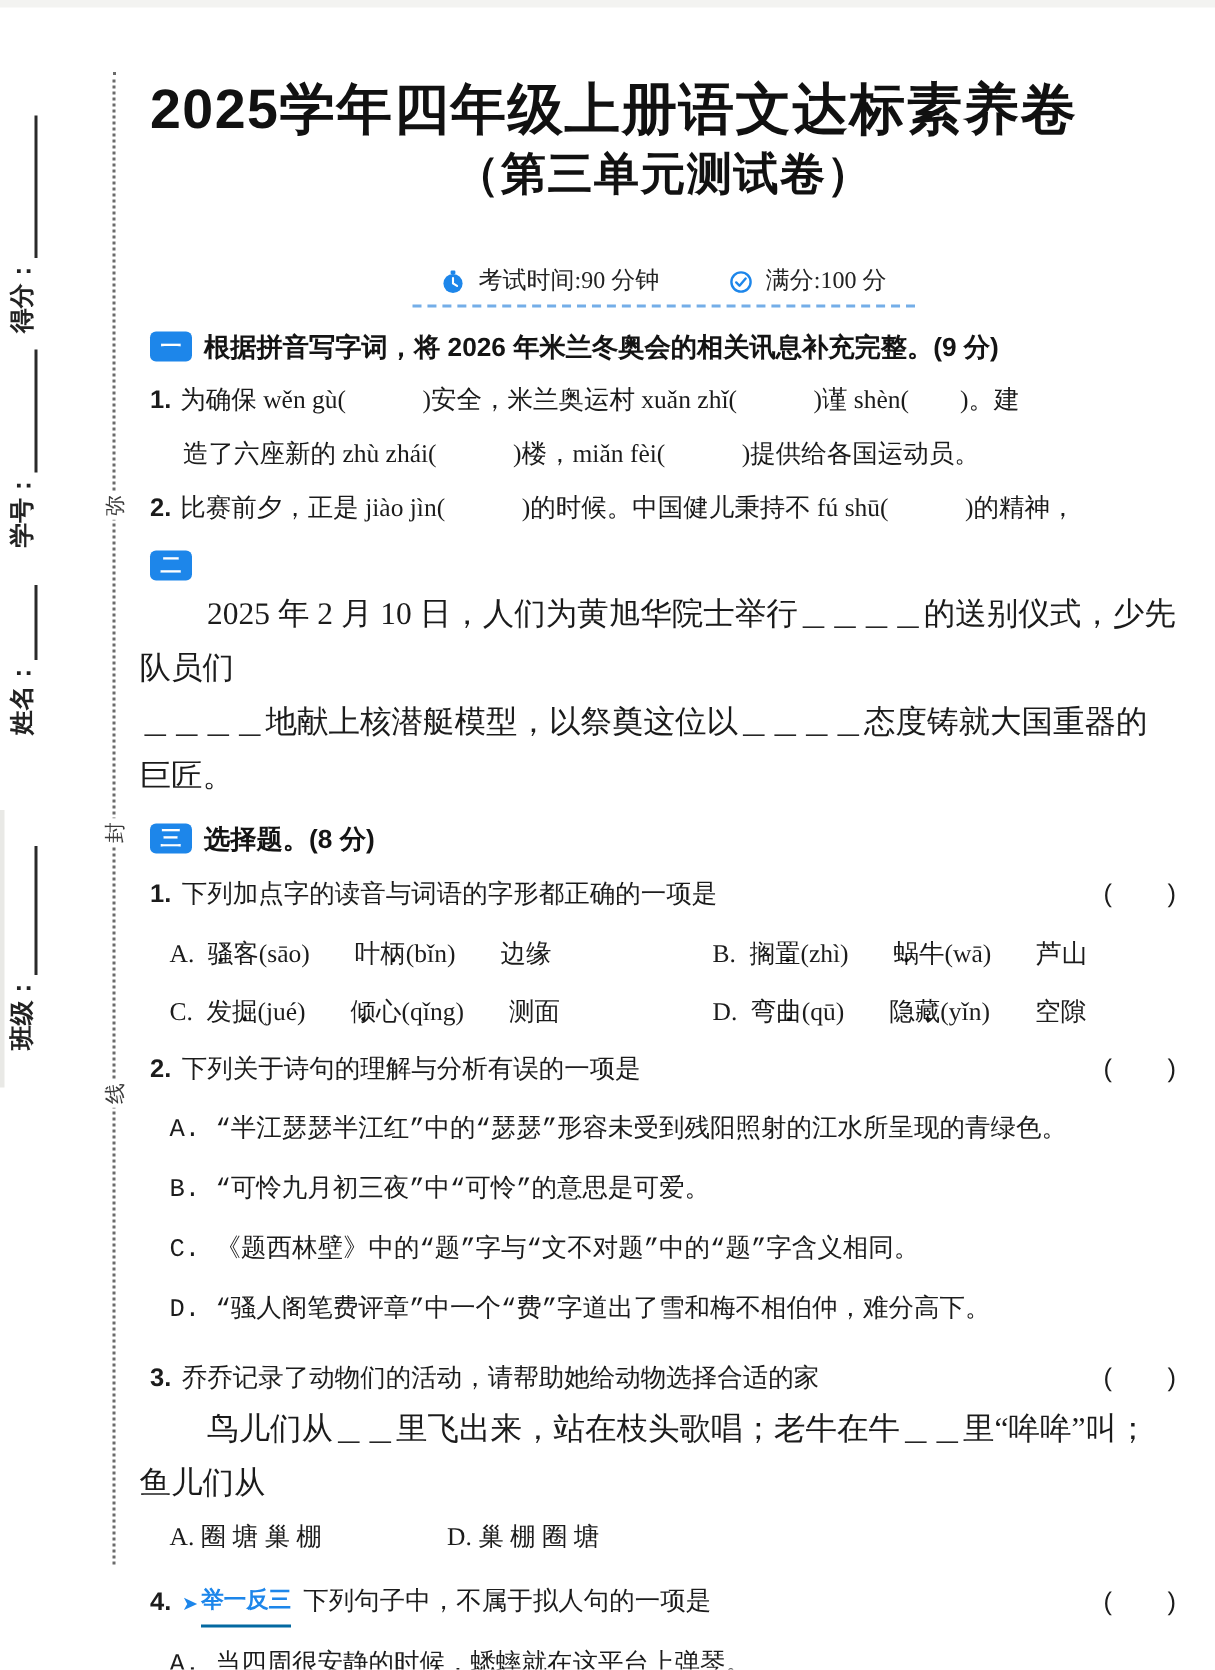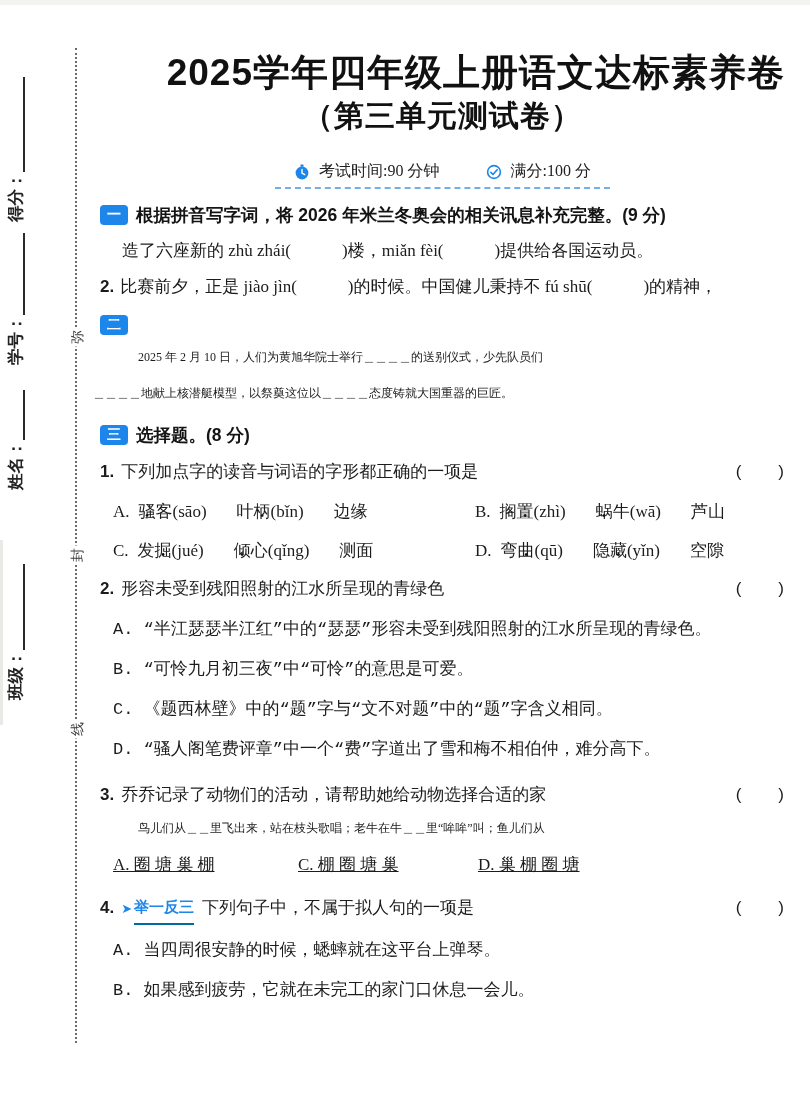--- a/index.html
+++ b/index.html
@@ -30,45 +30,45 @@
   .sg-score  .side-blank { width:95px; }
   .sg-number { top:343px; width:136px; }
   .sg-number .side-blank { width:82px; }
   .sg-name   { top:468px; width:104px; }
   .sg-name   .side-blank { width:50px; }
   .sg-class  { top:678px; width:140px; }
   .sg-class  .side-blank { width:86px; }
 
   
   .main { position:absolute; left:100px; top:0; width:685px; }
-  .title1 { margin-top:50px; text-align:right; font-size:37px; font-weight:900; letter-spacing:1px; line-height:1.25; color:#111; }
+  .title1 { margin-top:50px; text-align:left; font-size:37px; font-weight:900; letter-spacing:1px; line-height:1.25; color:#111; }
   .title2 { text-align:center; font-size:30px; font-weight:900; letter-spacing:1px; color:#111; }
 
-  .meta-row { margin-top:24px; display:flex; justify-content:center; align-items:center; gap:9px;
+  .meta-row { margin-top:40px; display:flex; justify-content:center; align-items:center; gap:9px;
               font-family:"Liberation Serif", serif; font-size:16px; color:#222; }
   .meta-gap { width:28px; }
   .dash-line { width:335px; margin:5px auto 0; border-bottom:2px dashed #74aee8; height:1px; }
 
   .sec-header { display:flex; align-items:center; gap:8px; font-size:17.5px; font-weight:bold; color:#141414; }
   .marker {
     width:28px; height:20px; border-radius:4px; background:#1d86ea; color:#fff;
     display:flex; align-items:center; justify-content:center;
     font-size:14px; font-weight:bold; flex:0 0 auto;
   }
   .hdr1 { margin-top:14px; }
   .hdr2 { margin-top:10px; }
   .hdr3 { margin-top:12px; }
 
   .item { font-family:"Liberation Serif", serif; font-size:17px; line-height:36px; color:#1b1b1b; }
   .item .inum { font-family:"Liberation Sans", sans-serif; font-weight:bold; margin-right:6px; }
   .item-line2 { margin-left:22px; }
   .item-line2.no-ind { margin-left:0; }
   .sec1-items { margin-top:6px; }
 
-  .para { font-family:"Liberation Serif", serif; font-size:12px; line-height:36px; margin-left:-7px; color:#1b1b1b; }
+  .para { font-family:"Liberation Serif", serif; font-size:21px; line-height:36px; margin-left:-7px; color:#1b1b1b; }
   .para .ind { display:block; text-indent:45px; }
   .sec2-para { margin-top:4px; }
 
   .question { margin-top:10px; display:flex; align-items:baseline; font-size:17px; line-height:30px; }
   .qnum { font-weight:bold; margin-right:7px; flex:0 0 auto; }
   .qstem { flex:1 1 auto; }
   .bracket { flex:0 0 auto; margin-left:8px; letter-spacing:1px; }
 
   .q1-grid { display:grid; grid-template-columns:362px auto; row-gap:13px; margin:12px 0 4px 13px;
              font-family:"Liberation Serif", serif; font-size:17px; line-height:26px; }
@@ -77,21 +77,21 @@
   .word { margin-right:30px; white-space:nowrap; }
   .word:last-child { margin-right:0; }
   .dot-under { position:relative; }
   .dot-under::after { content:"•"; position:absolute; left:50%; transform:translateX(-50%);
                       bottom:-0.62em; font-size:12px; color:#111; }
 
   .opt-lines { margin:6px 0 2px 13px; font-family:Liberation Mono, monospace; font-size:17px; }
   .opt-line { line-height:40px; }
 
   .q3-options { display:grid; grid-template-columns:185px 180px 172px auto; margin:2px 0 2px 13px;
-                font-family:"Liberation Serif", serif; font-size:17px; line-height:34px;text-decoration:underline; }
+                font-family:"Liberation Serif", serif; font-size:17px; line-height:34px; }
 
   .q4-tagwrap { display:inline-flex; align-items:center; margin-right:8px; }
   .q4-arrow { color:#1d86ea; font-size:13px; margin-right:2px; }
   .q4-tag { color:#1d86ea; font-weight:bold; font-size:15px; border-bottom:2px solid #0369a1; padding-bottom:1px; }
 
   .icon { display:inline-flex; align-items:center; }
 </style>
 </head>
 <body>
 
@@ -145,20 +145,21 @@
       <span>满分:100 分</span>
     </div>
     <div class="dash-line"></div>
 
     <div class="sec-header hdr1">
       <span class="marker">一</span>
       <span>根据拼音写字词，将 2026 年米兰冬奥会的相关讯息补充完整。(9 分)</span>
     </div>
     <div class="sec1-items">
       <div class="item">
+        <div><span class="inum">1.</span><span>为确保 wěn gù(　　　)安全，米兰奥运村 xuǎn zhǐ(　　　)谨 shèn(　　)。建</span></div>
         <div class="item-line2">造了六座新的 zhù zhái(　　　)楼，miǎn fèi(　　　)提供给各国运动员。</div>
       </div>
       <div class="item">
         <div><span class="inum">2.</span><span>比赛前夕，正是 jiào jìn(　　　)的时候。中国健儿秉持不 fú shū(　　　)的精神，</span></div>
       </div>
     </div>
 
     <div class="sec-header hdr2">
       <span class="marker">二</span>
     </div>
@@ -199,41 +200,40 @@
       <div class="q1-cell">
         <span class="q1-label">D.</span>
         <span class="word"><span>弯</span><span class="dot-under">曲</span><span>(</span><span>q</span><span>ū</span><span>)</span></span>
         <span class="word"><span>隐</span><span class="dot-under">藏</span><span>(</span><span>y</span><span>ǐ</span><span>n</span><span>)</span></span>
         <span class="word"><span>空</span><span>隙</span></span>
       </div>
     </div>
 
     <div class="question">
       <span class="qnum">2.</span>
-      <span class="qstem">形容未受到残阳照射的江水所呈现的青绿色</span>
+      <span class="qstem">下列关于诗句的理解与分析有误的一项是</span>
       <span class="bracket">(　　)</span>
     </div>
     <div class="opt-lines">
       <div class="opt-line">A. “半江瑟瑟半江红”中的“瑟瑟”形容未受到残阳照射的江水所呈现的青绿色。</div>
       <div class="opt-line">B. “可怜九月初三夜”中“可怜”的意思是可爱。</div>
       <div class="opt-line">C. 《题西林壁》中的“题”字与“文不对题”中的“题”字含义相同。</div>
       <div class="opt-line">D. “骚人阁笔费评章”中一个“费”字道出了雪和梅不相伯仲，难分高下。</div>
     </div>
 
     <div class="question">
       <span class="qnum">3.</span>
       <span class="qstem">乔乔记录了动物们的活动，请帮助她给动物选择合适的家</span>
       <span class="bracket">(　　)</span>
     </div>
     <div class="para">
       <span class="ind">鸟儿们从＿＿里飞出来，站在枝头歌唱；老牛在牛＿＿里“哞哞”叫；鱼儿们从</span>
     </div>
     <div class="q3-options">
       <span>A. 圈 塘 巢 棚</span>
-      <span>C. 棚 圈 塘 巢</span>
       <span>D. 巢 棚 圈 塘</span>
     </div>
 
     <div class="question">
       <span class="qnum">4.</span>
       <span class="qstem">
         <span class="q4-tagwrap">
             <span class="q4-arrow">➤</span>
             <span class="q4-tag">举一反三</span>
           </span><span>下列句子中，不属于拟人句的一项是</span>

